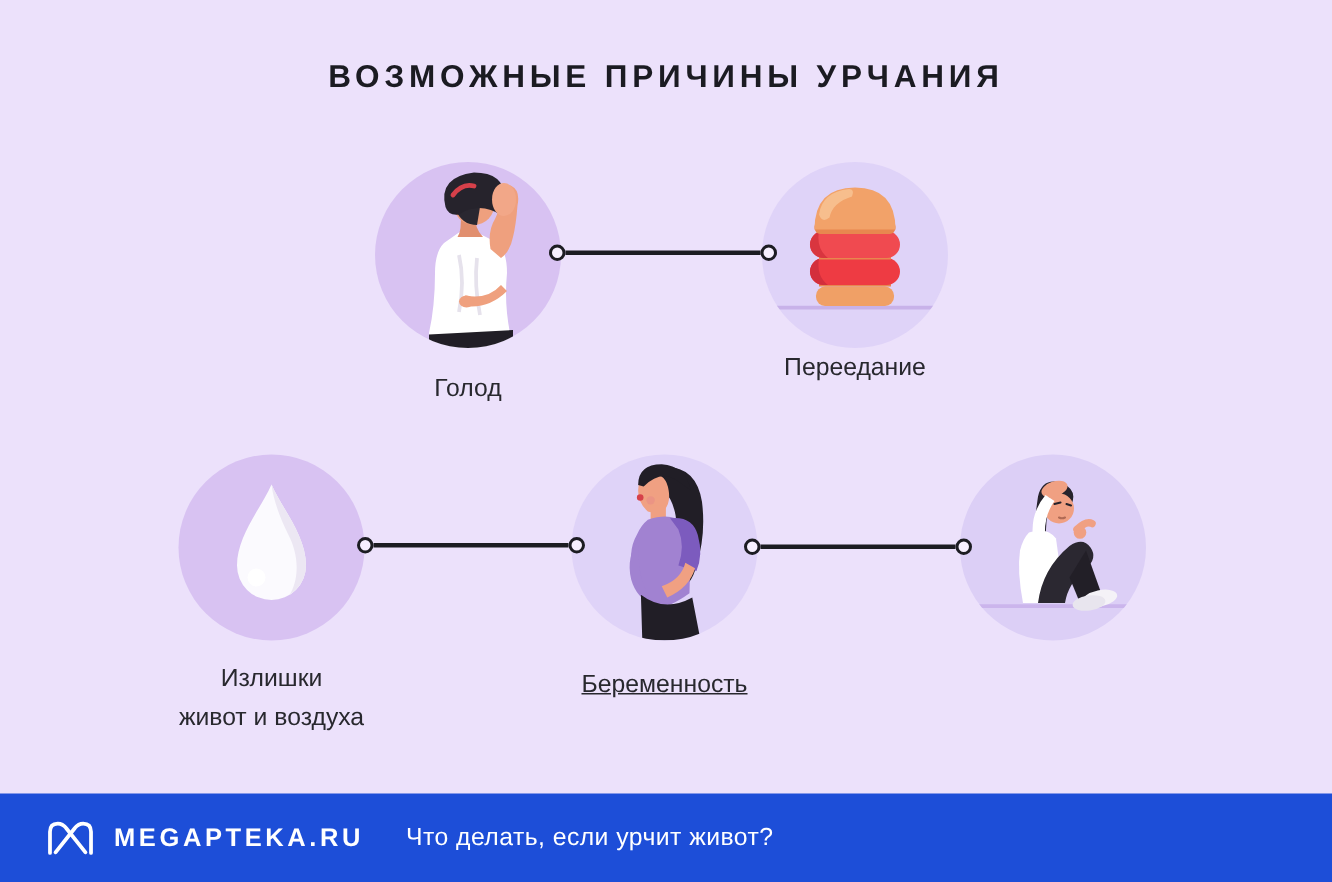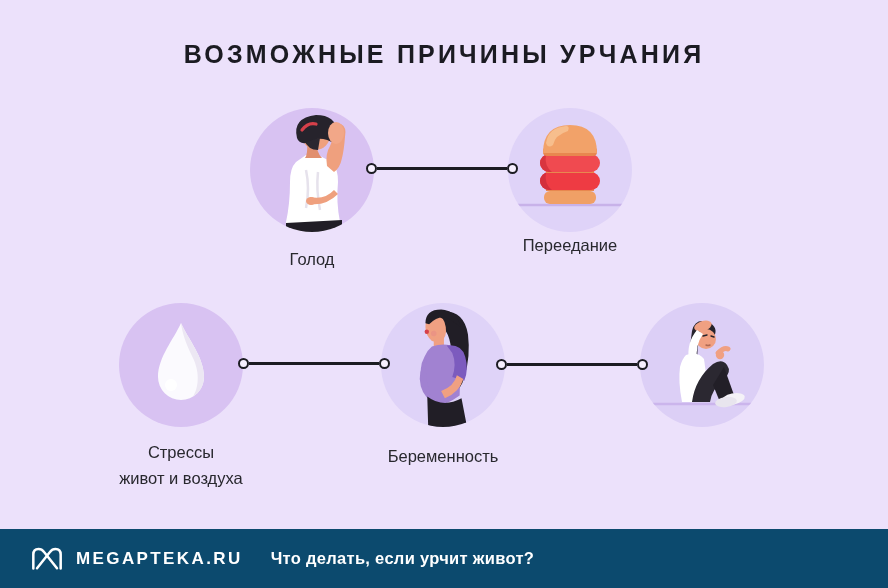--- a/index.html
+++ b/index.html
@@ -6,21 +6,21 @@
   html,body { width:888px; height:588px; }
   body { font-family:"Liberation Sans", sans-serif; }
 
   .poster {
     position:relative; width:888px; height:588px;
     background:#ECE1FB; overflow:hidden;
   }
 
   .title {
     position:absolute; left:0; top:40px; width:100%;
-    text-align:center; font-size:25px; font-weight:800;
+    text-align:center; font-size:21px; font-weight:800;
     letter-spacing:3.2px; color:#1B1B22;
   }
 
   .bubble {
     position:absolute; width:124px; height:124px; border-radius:50%;
     overflow:hidden;
   }
   .bubble svg { position:absolute; left:0; top:0; width:100%; height:100%; }
   .bg-dark  { background:#D8C2F2; }
   .bg-mid   { background:#DCCFF6; }
@@ -36,28 +36,28 @@
   .line { flex:1; height:2.5px; background:#1C1C22; }
 
   .label {
     position:absolute; transform:translateX(-50%);
     text-align:center; font-size:16.5px; font-weight:500;
     color:#28282E; line-height:26px; white-space:nowrap;
   }
 
   .footer {
     position:absolute; left:0; top:529px; width:888px; height:59px;
-    background:#0c4a6e; display:flex; align-items:center;
+    background:#1d4ed8; display:flex; align-items:center;
     padding-left:30px; color:#FFFFFF;
   }
   .footer .logo { width:34px; height:28px; margin-right:12px; flex:0 0 auto; }
   .footer .brand {
     font-size:17px; font-weight:700; letter-spacing:2.4px; margin-right:28px;
   }
-  .footer .question { font-size:16.5px; font-weight:700; letter-spacing:0.3px; }
+  .footer .question { font-size:16.5px; font-weight:400; letter-spacing:0.3px; }
 </style>
 </head>
 <body>
 
 <div class="poster">
 
   <div class="title">ВОЗМОЖНЫЕ ПРИЧИНЫ УРЧАНИЯ</div>
 
   <div class="bubble bg-dark" style="left:250px; top:108px;">
     <svg viewBox="0 0 124 124" aria-hidden="true">
@@ -171,24 +171,24 @@
   </div>
   <div class="connector" style="left:496px; top:359px; width:152px;">
     <span class="ring"></span>
     <span class="line"></span>
     <span class="ring"></span>
   </div>
 
   <div class="label" style="left:312px; top:246px;">Голод</div>
   <div class="label" style="left:570px; top:232px;">Переедание</div>
   <div class="label" style="left:181px; top:439px;">
-    <div>Стрессы</div>
+    <div>Излишки</div>
     <div>живот и воздуха</div>
   </div>
-  <div class="label" style="left:443px; top:443px;">Беременность</div>
+  <div class="label" style="left:443px; top:443px;text-decoration:underline;">Беременность</div>
 
   <div class="footer">
     <svg class="logo" viewBox="0 0 46 36" aria-hidden="true">
       <path d="M4.5 31 L4.5 12 Q4.5 4.5 11.5 4.5 Q16 4.5 19 8.5 L36.5 30.5" fill="none" stroke="#FFFFFF" stroke-width="3.4" stroke-linecap="round" stroke-linejoin="round"></path>
       <path d="M41.5 31 L41.5 12 Q41.5 4.5 34.5 4.5 Q30 4.5 27 8.5 L9.5 30.5" fill="none" stroke="#FFFFFF" stroke-width="3.4" stroke-linecap="round" stroke-linejoin="round"></path>
     </svg>
     <span class="brand">MEGAPTEKA.RU</span>
     <span class="question">Что делать, если урчит живот?</span>
   </div>
 

